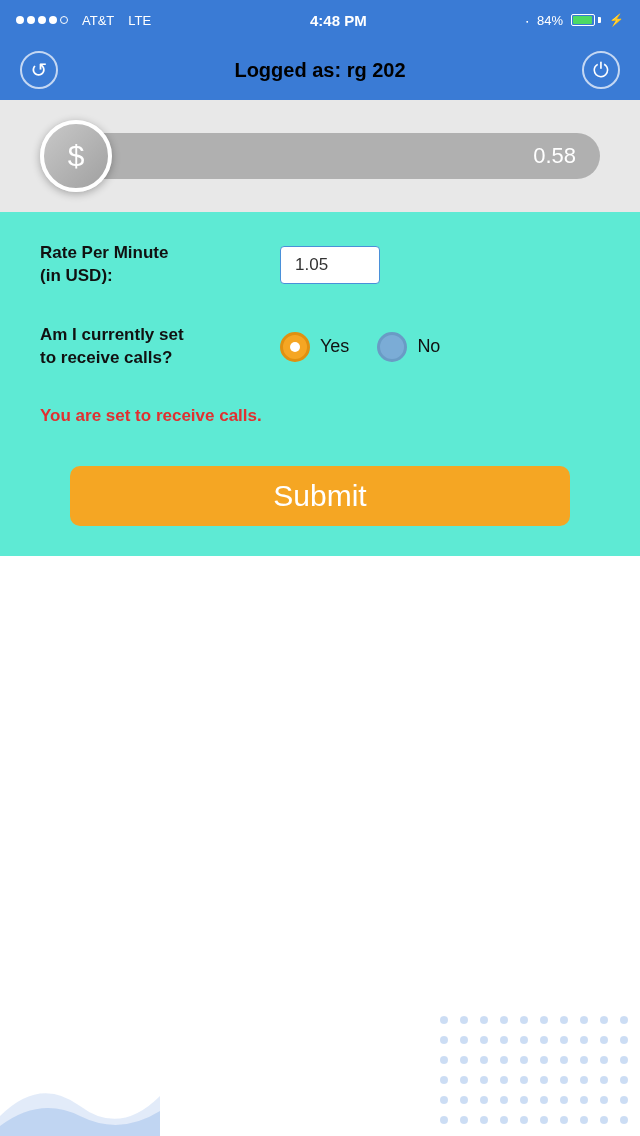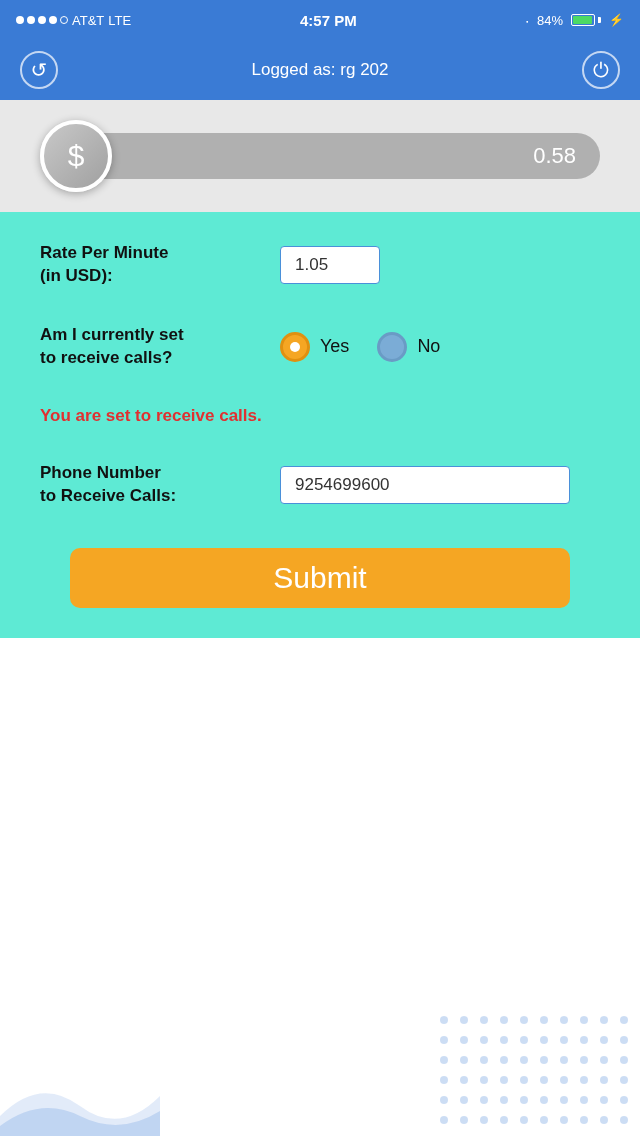--- a/index.html
+++ b/index.html
@@ -22,21 +22,21 @@
       align-items: center;
       justify-content: space-between;
       padding: 0 16px;
       color: #fff;
       font-size: 13px;
       font-weight: 500;
     }
     .status-bar .signal-area {
       display: flex;
       align-items: center;
-      gap: 4px;
+      gap: 14px;
     }
     .signal-dots {
       display: flex; gap: 3px; align-items: center;
     }
     .signal-dot {
       width: 8px; height: 8px; border-radius: 50%; background: #fff;
     }
     .signal-dot.empty { background: transparent; border: 1.5px solid #fff; }
     .status-bar .time {
       font-size: 15px;
@@ -72,23 +72,23 @@
     .header-icon {
       width: 38px; height: 38px;
       border: 2px solid rgba(255,255,255,0.7);
       border-radius: 50%;
       display: flex; align-items: center; justify-content: center;
       color: #fff;
       font-size: 20px;
       cursor: pointer;
     }
     .header-title {
-      color: #ffffff;
-      font-size: 17px;
-      font-weight: 400;
+      color: #000000;
+      font-size: 20px;
+      font-weight: 700;
     }
 
     
     .balance-section {
       background: #e8e8e8;
       padding: 20px 30px;
       display: flex;
       align-items: center;
       justify-content: center;
       min-height: 100px;
@@ -282,21 +282,21 @@
     <div class="signal-dots">
       <div class="signal-dot"></div>
       <div class="signal-dot"></div>
       <div class="signal-dot"></div>
       <div class="signal-dot"></div>
       <div class="signal-dot empty"></div>
     </div>
     <span>AT&amp;T</span>
     <span>LTE</span>
   </div>
-  <div class="time">4:57 PM</div>
+  <div class="time">4:48 PM</div>
   <div class="right-area">
     <span>‧</span>
     <span>84%</span>
     <div class="battery-icon">
       <div class="battery-body">
         <div class="battery-fill"></div>
       </div>
       <div class="battery-tip"></div>
     </div>
     <span class="bolt">⚡</span>
@@ -338,24 +338,20 @@
       </div>
       <div class="radio-option">
         <div class="radio-circle no"></div>
         <span class="radio-label">No</span>
       </div>
     </div>
   </div>
 
   <div class="status-message">You are set to receive calls.</div>
 
-  <div class="form-row">
-    <div class="form-label">Phone Number<br>to Receive Calls:</div>
-    <input class="form-input wide" type="text" value="9254699600" style="">
-  </div>
 
   <button class="submit-btn">Submit</button>
 </div>
 
 <div class="bottom-decoration">
   <div class="dots-pattern">
     <div class="dot-item"></div>
       <div class="dot-item"></div>
       <div class="dot-item"></div>
       <div class="dot-item"></div>

